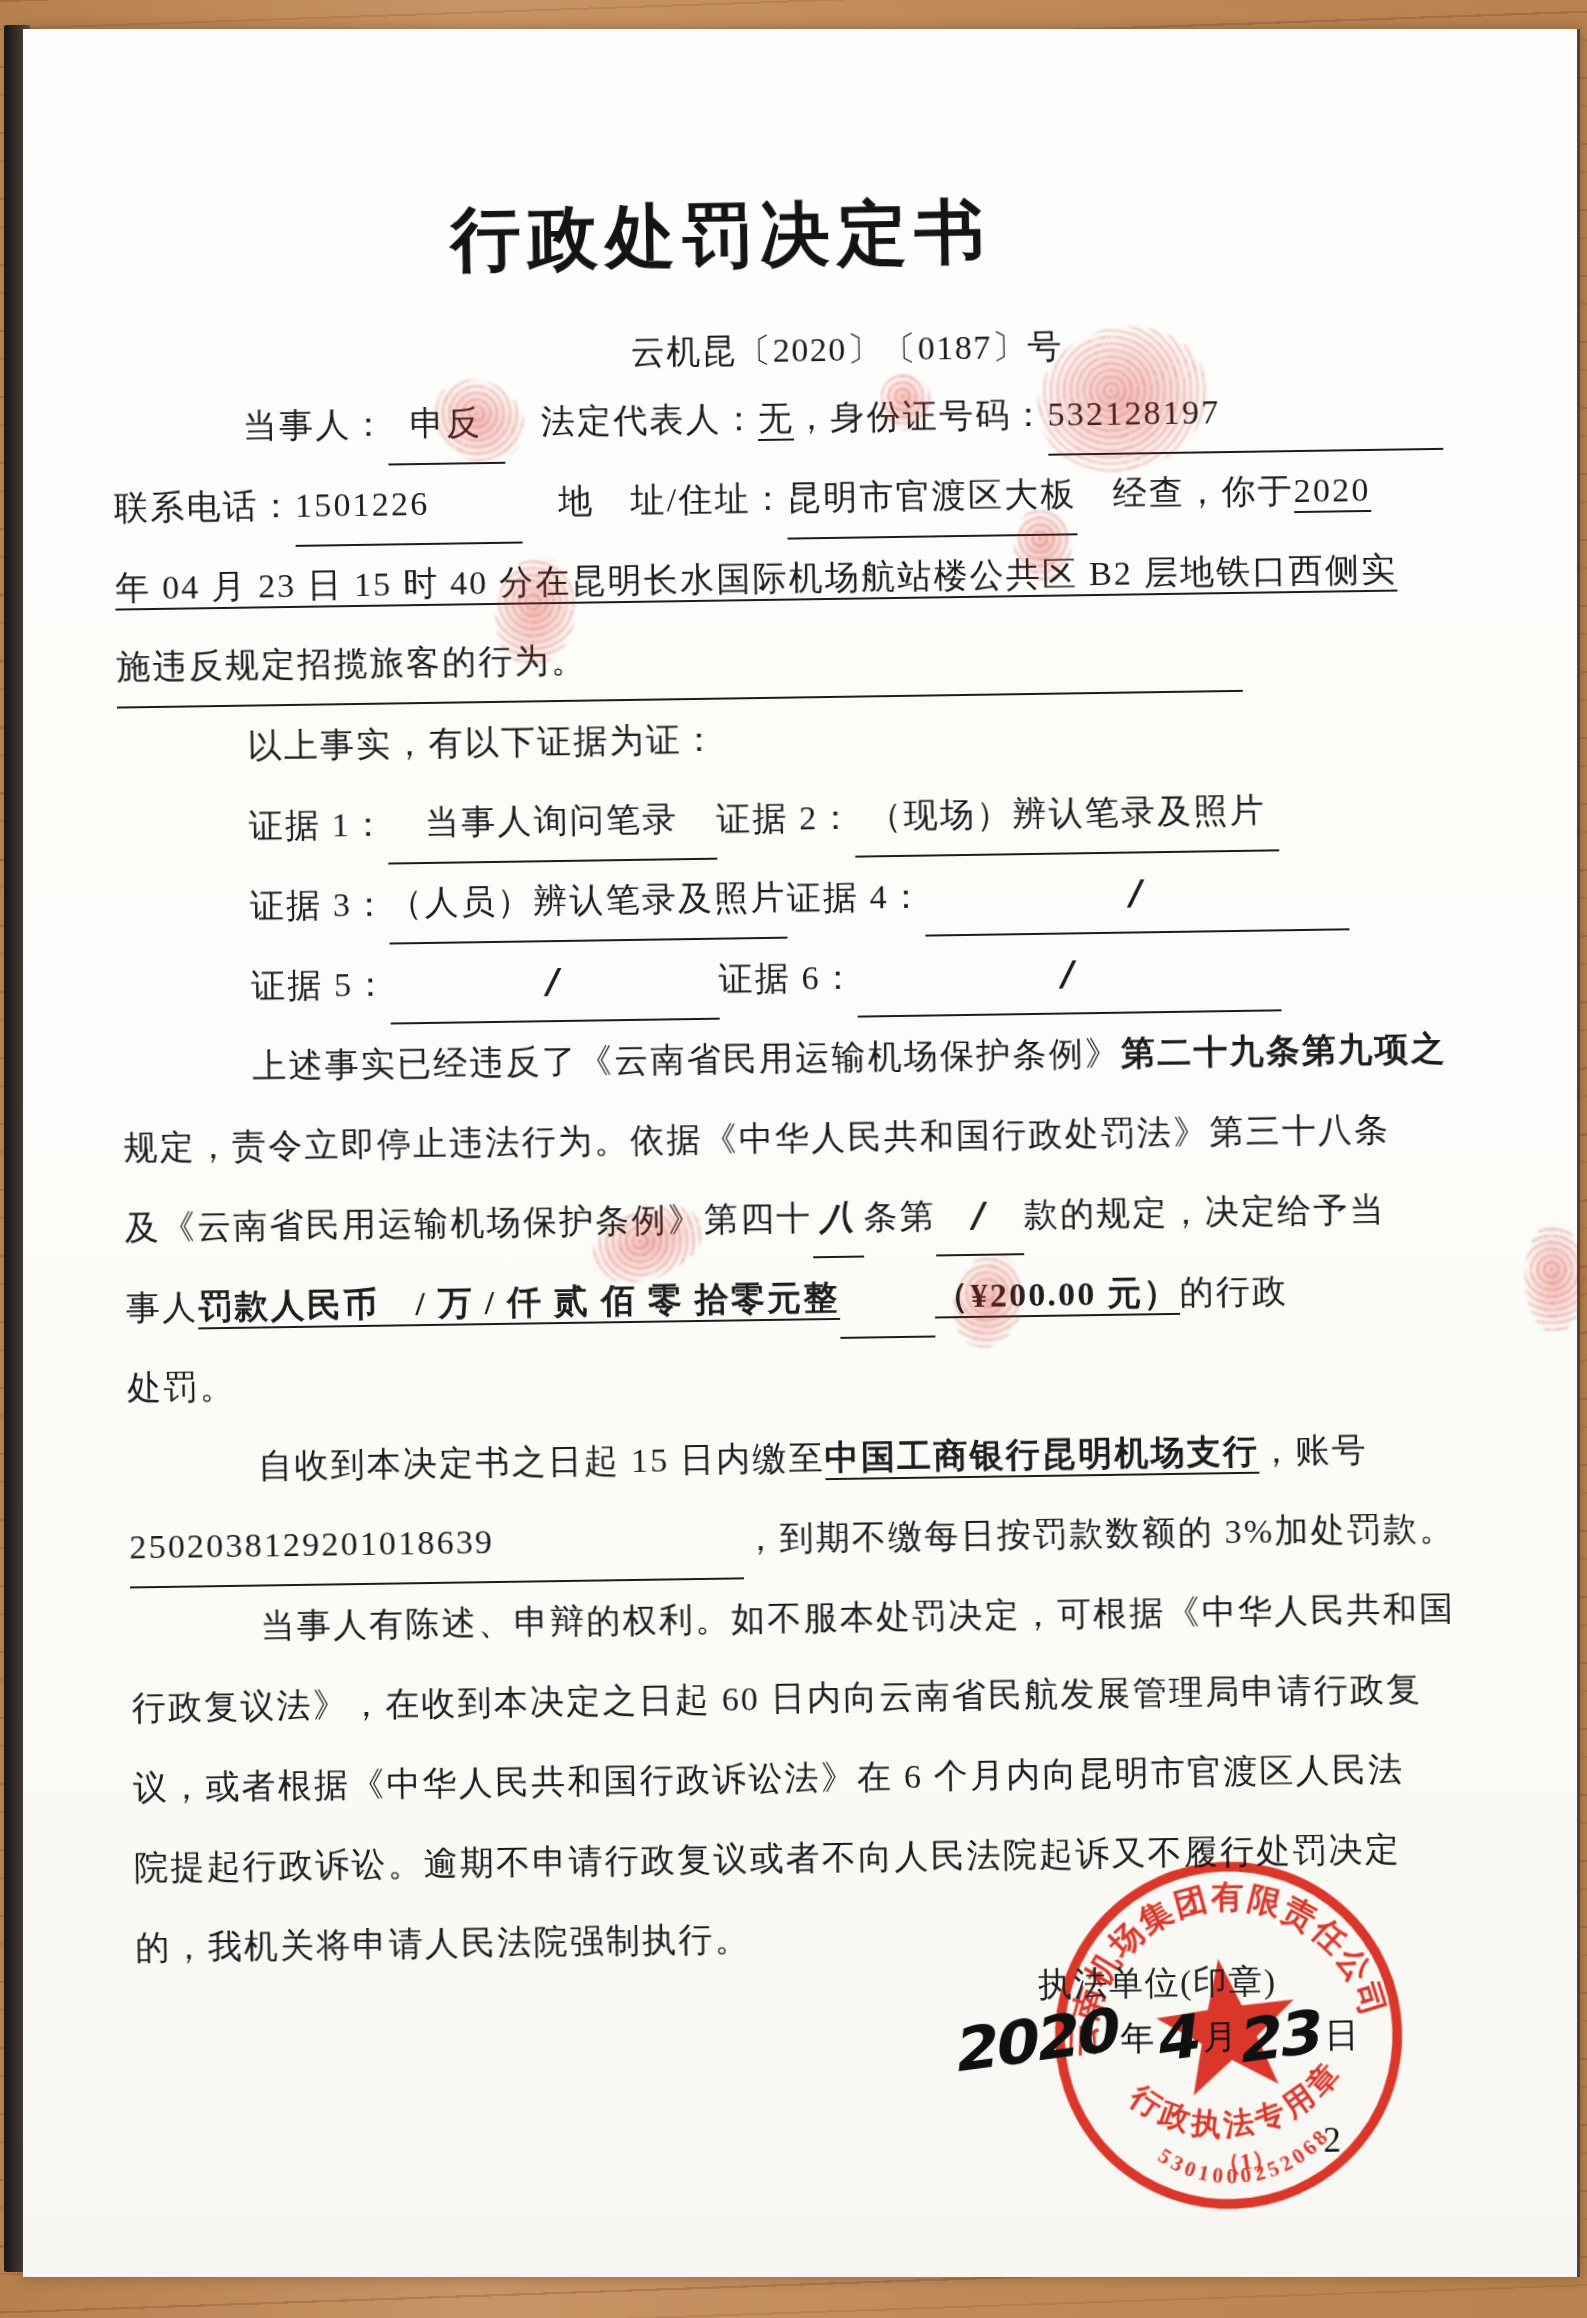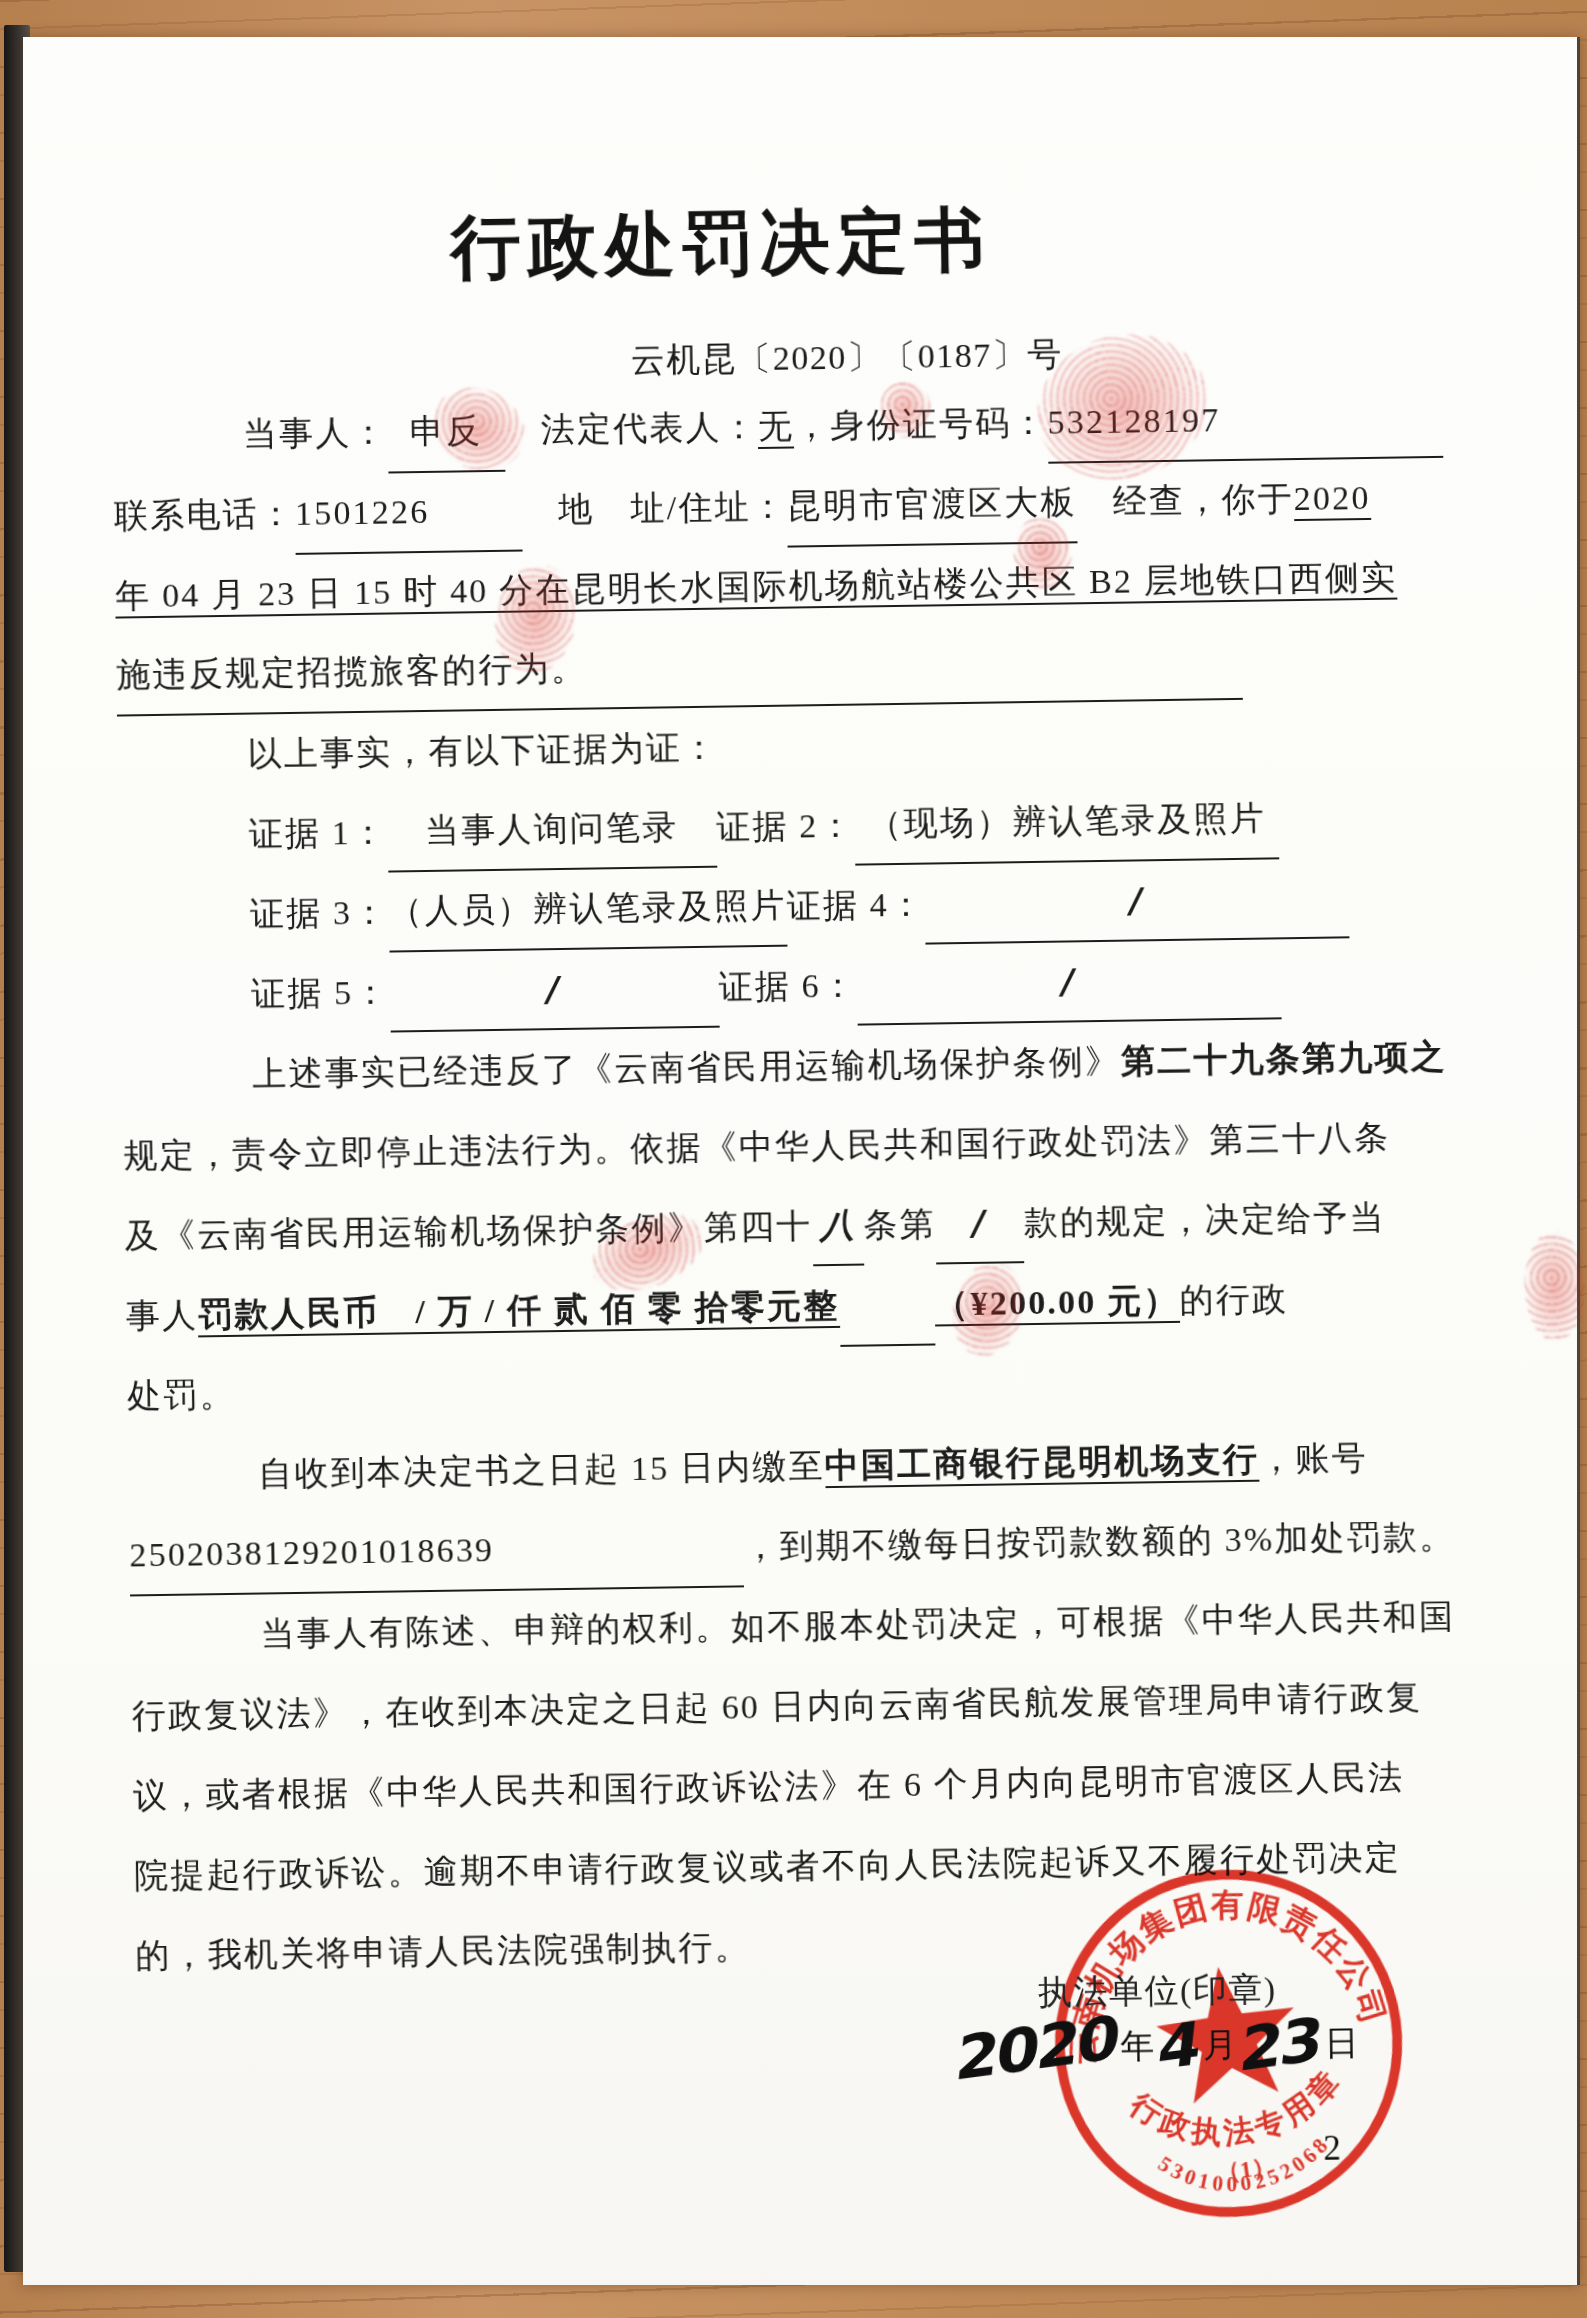--- a/index.html
+++ b/index.html
@@ -10,21 +10,21 @@
       repeating-linear-gradient(178deg, rgba(92,52,18,.22) 0 2.2px, rgba(0,0,0,0) 2.2px 28px, rgba(120,70,30,.18) 28px 30px, rgba(0,0,0,0) 30px 66px),
       linear-gradient(90deg,#b57f4e,#c99465 30%,#c08a58 60%,#b8824f);
   }
   
   .spine{
     position:absolute;left:4.4px;top:25px;width:26px;height:2247px;
     background:linear-gradient(90deg,#181614,#3b3733 60%,#5a544c);
     border-radius:2.2px;
   }
   .paper{
-    position:absolute;left:23.4px;top:37px;width:1554px;height:2248px;
+    position:absolute;left:23.4px;top:29px;width:1554px;height:2248px;
     background:linear-gradient(180deg,#fdfdfb, #fbfbf8 70%, #f7f6f2);
     box-shadow:0 0 13px rgba(60,30,5,.35);
     border-right:3.7px solid #4c433b;
   }
   .sheet-content{position:absolute;inset:0;transform:rotate(-0.85deg);transform-origin:52% 45%;color:#1e1e1e;}
 
   .title{
     position:absolute;top:159px;left:0;width:100%;text-align:center;
     transform:translateX(-67px);
     font-size:70px;font-weight:900;letter-spacing:7.3px;color:#141414;

